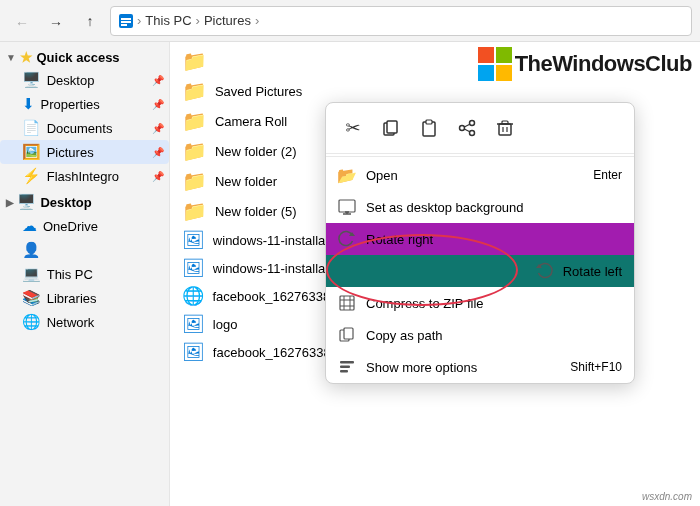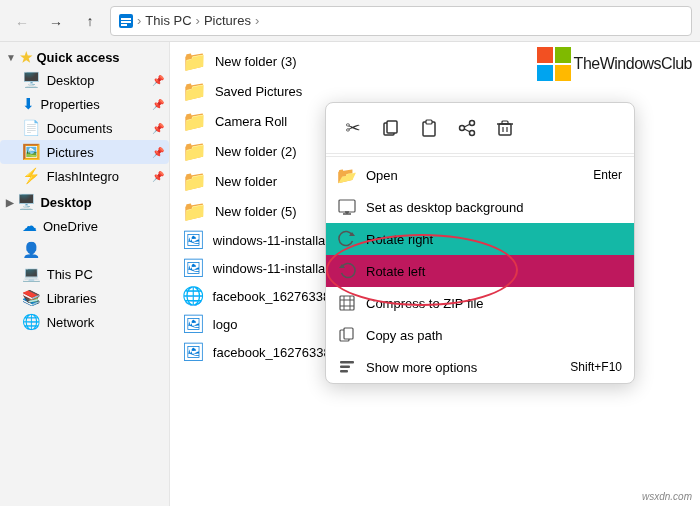--- a/index.html
+++ b/index.html
@@ -310,28 +310,27 @@
 
   <div class="content-area">
 
     <div class="twc-logo">
       <svg class="win-flag" viewBox="0 0 36 36">
         <rect x="1" y="1" width="16" height="16" fill="#f25022"></rect>
         <rect x="19" y="1" width="16" height="16" fill="#7fba00"></rect>
         <rect x="1" y="19" width="16" height="16" fill="#00a4ef"></rect>
         <rect x="19" y="19" width="16" height="16" fill="#ffb900"></rect>
       </svg>
-      <span style="font-size:16px; font-weight:400; letter-spacing:-0.5px;">TheWindowsClub</span>
+      <span style="font-size:22px; font-weight:700; letter-spacing:-0.5px;">TheWindowsClub</span>
     </div>
 
     <div class="file-list">
 
       <div class="file-row">
         <span class="folder-icon-yellow">📁</span>
-        <span class="file-name">New folder (3)</span>
       </div>
       <div class="file-row">
         <span class="folder-icon-yellow">📁</span>
         <span class="file-name">Saved Pictures</span>
       </div>
       <div class="file-row">
         <span class="folder-icon-yellow">📁</span>
         <span class="file-name">Camera Roll</span>
       </div>
       <div class="file-row">
@@ -418,31 +417,31 @@
             <svg width="18" height="18" viewBox="0 0 18 18">
                 <rect x="1" y="2" width="16" height="12" rx="1" stroke="#555" stroke-width="1.2" fill="none"></rect>
                 <line x1="7" y1="14" x2="11" y2="14" stroke="#555" stroke-width="1.5"></line>
                 <line x1="9" y1="14" x2="9" y2="16" stroke="#555" stroke-width="1.5"></line>
                 <line x1="5" y1="16" x2="13" y2="16" stroke="#555" stroke-width="1.5"></line>
               </svg>
           </span>
           <span>Set as desktop background</span>
         </div>
 
-        <div class="context-menu-item" style="background:#14b8a6;">
+        <div class="context-menu-item" style="background:#a21caf;">
           <span class="item-icon">
             <svg width="18" height="18" viewBox="0 0 18 18">
                 <path d="M14 5 A7 7 0 1 0 14.5 11" stroke="#555" stroke-width="1.5" fill="none"></path>
                 <polygon points="14,2 17,6 11,6" fill="#555"></polygon>
               </svg>
           </span>
           <span>Rotate right</span>
         </div>
 
-        <div class="context-menu-item" style="background:#be185d;">
+        <div class="context-menu-item" style="background:#0f766e;justify-content:flex-end;">
           <span class="item-icon">
             <svg width="18" height="18" viewBox="0 0 18 18">
                 <path d="M4 5 A7 7 0 1 1 3.5 11" stroke="#555" stroke-width="1.5" fill="none"></path>
                 <polygon points="4,2 1,6 7,6" fill="#555"></polygon>
               </svg>
           </span>
           <span>Rotate left</span>
         </div>
 
         <div class="context-menu-item">

